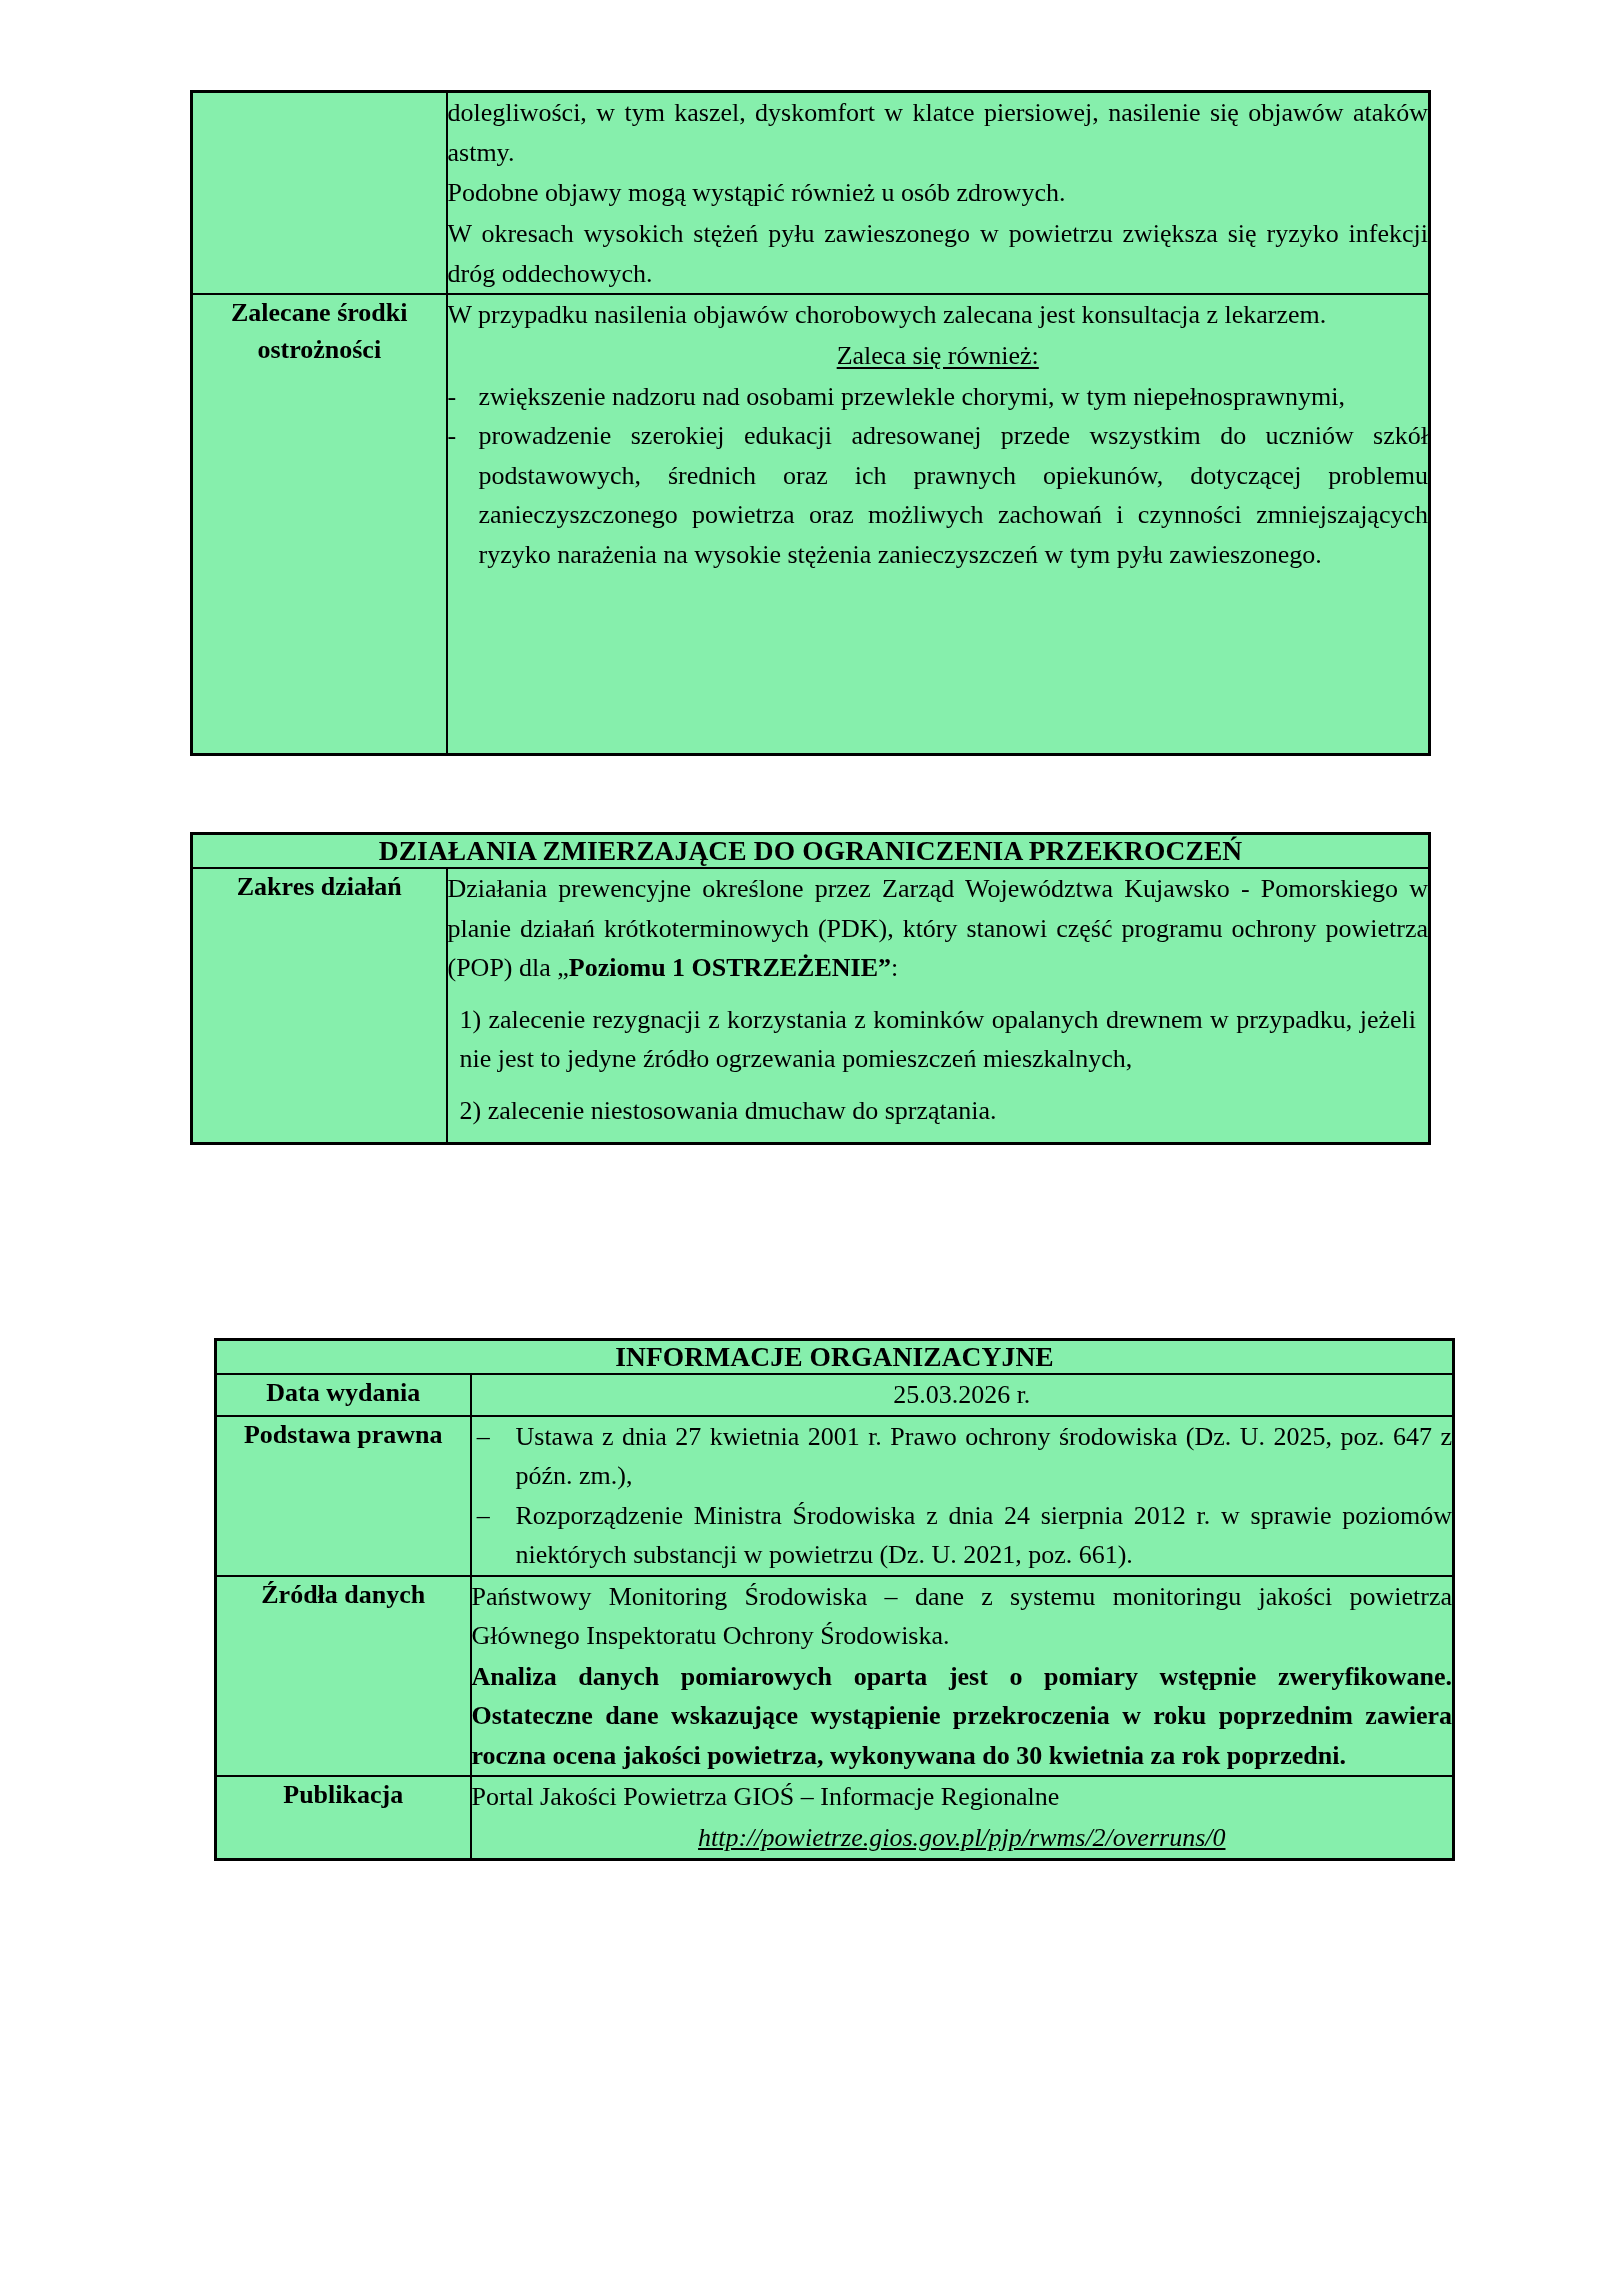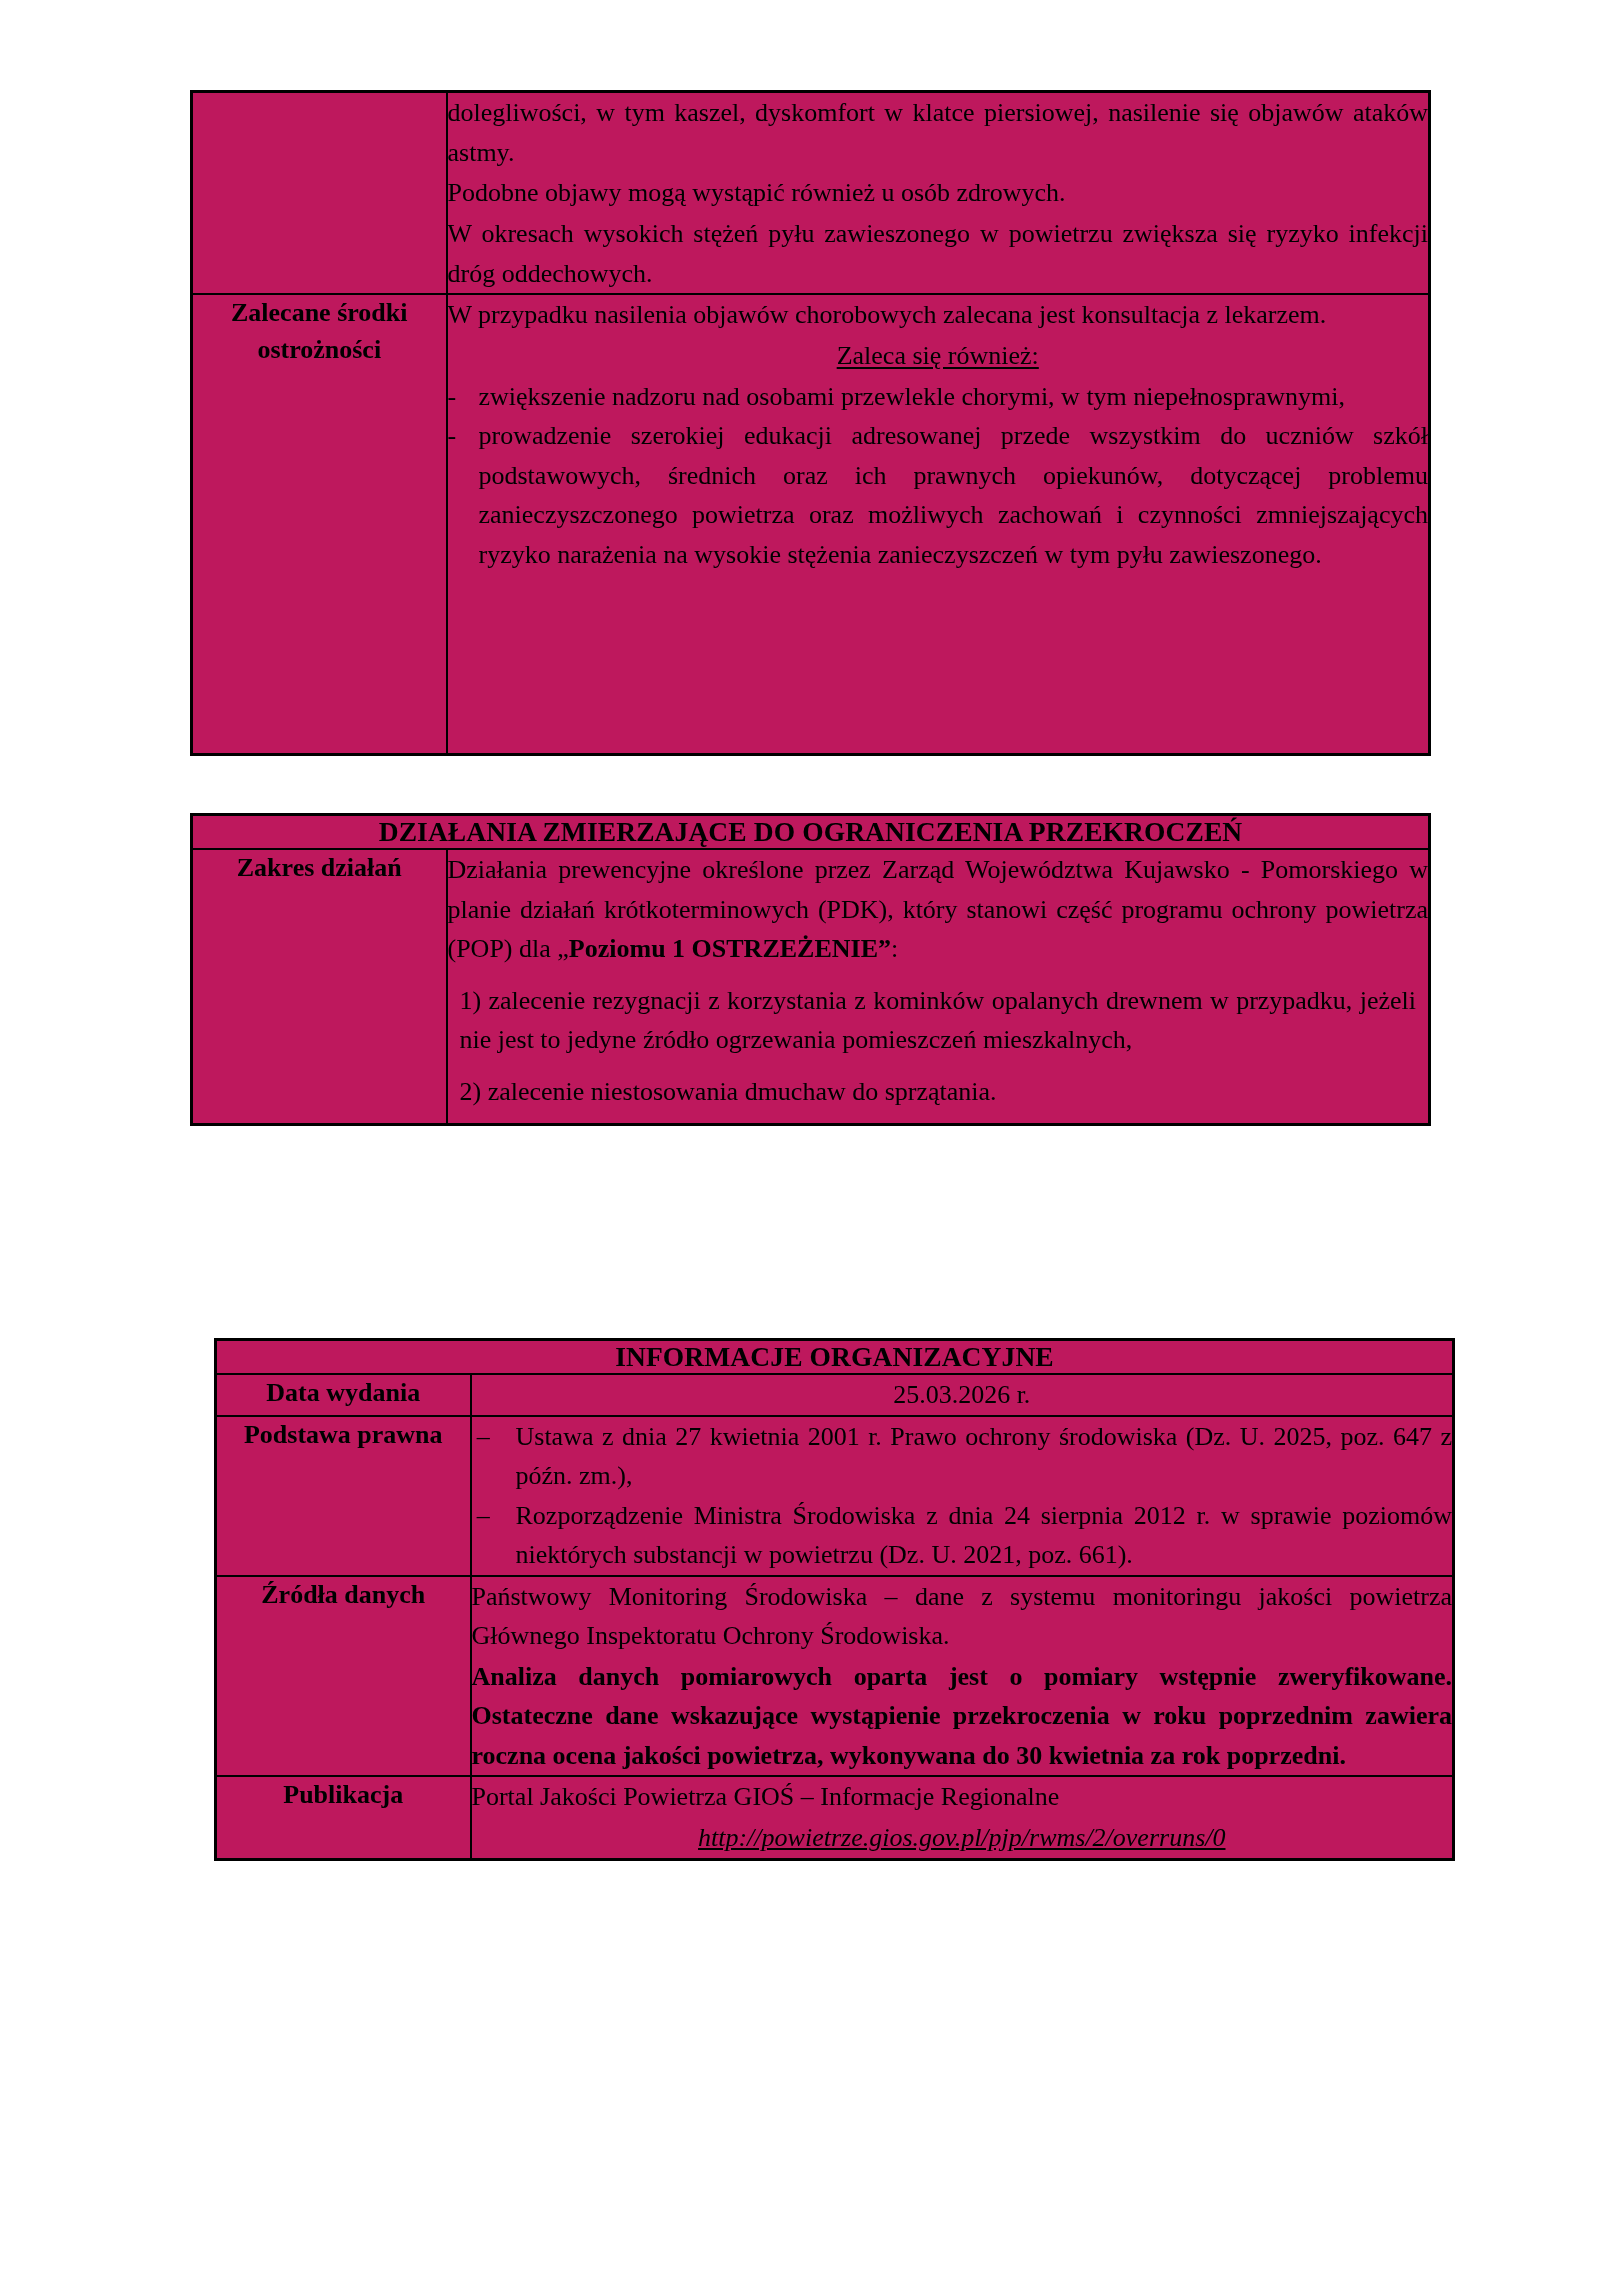--- a/index.html
+++ b/index.html
@@ -24,21 +24,21 @@
     padding: 0;
   }
 
   
   .doc-table {
     border-collapse: collapse;
     table-layout: fixed;
     width: 1238px;
     margin: 0;
     border: 3.3px solid #000;
-    background: #be185d;
+    background: #86efac;
   }
   .doc-table td {
     border: 2px solid #000;
     vertical-align: top;
     padding: 0;
   }
   .col-label { width: 255px; }
   .col-body  { width: 983px; }
 
   .label-cell {
@@ -118,21 +118,21 @@
     margin: 12px;
     text-align: justify;
   }
 
   u.underline-run { text-decoration: underline; text-underline-offset: 2.6px; }
   b.bold-run { font-weight: bold; }
   .link-run { text-decoration: underline; text-underline-offset: 2px; font-style: italic; }
 
   
   #table-symptoms-wrap { position: absolute; left: 190px; top: 90px; }
-  #table-actions-wrap  { position: absolute; left: 190px; top: 813px; }
+  #table-actions-wrap  { position: absolute; left: 190px; top: 832px; }
   #table-orginfo-wrap  { position: absolute; left: 190px; top: 1338px; margin-left: 24px; }
 
   .t1-row1-body { height: 181px; }
   .t1-row2-label { height: 458px; }
 </style>
 </head>
 <body>
 
 <div class="page">
 

